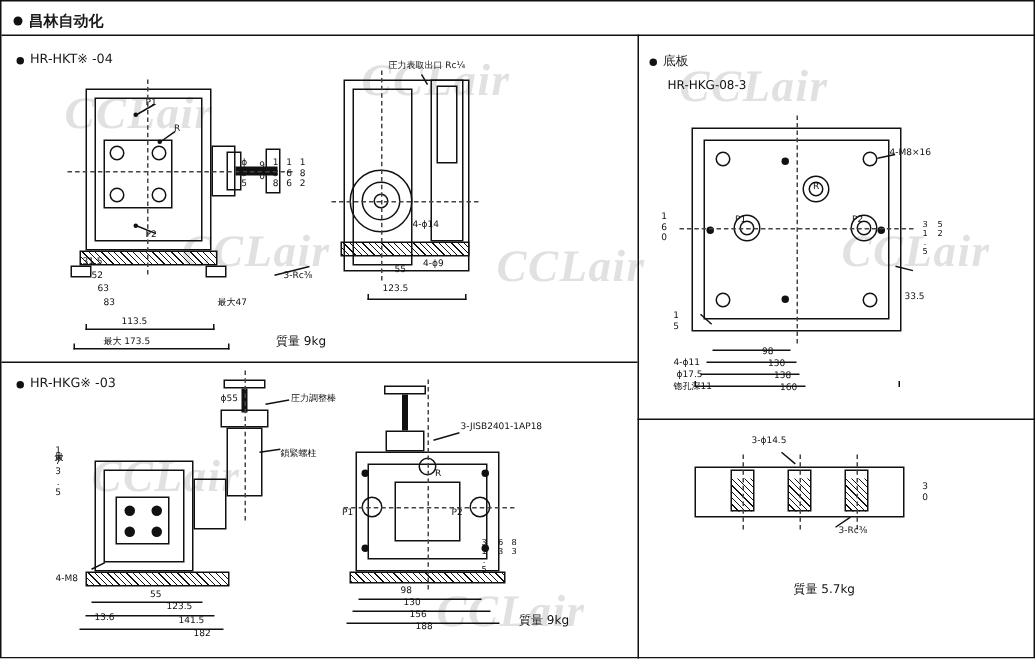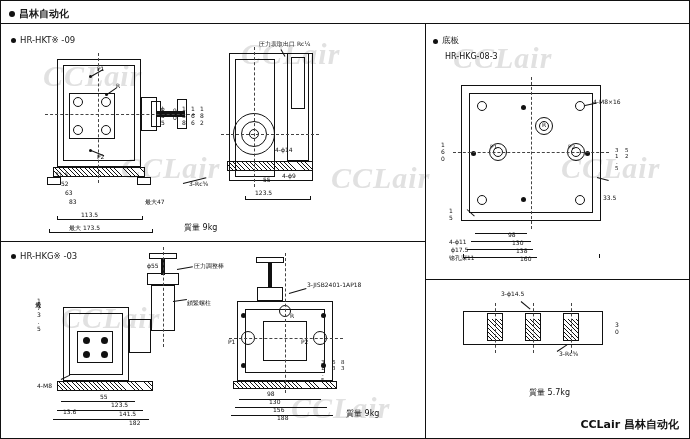--- a/index.html
+++ b/index.html
@@ -66,21 +66,21 @@
   <div class="line hl abs" style="left:0px;top:22px;width:690px;"></div>
 
   <div class="line vl abs" style="left:424px;top:22px;height:417px;"></div>
 
   <div class="line hl abs" style="left:0px;top:240px;width:424px;"></div>
 
   <div class="line hl abs" style="left:424px;top:278px;width:266px;"></div>
 
   <div class="abs sub" style="left:10px;top:34px;">
     <span class="bullet"></span>
-    <span>HR-HKT※ -09</span>
+    <span>HR-HKT※ -04</span>
   </div>
 
   <div class="thin2" style="left:56px;top:58px;width:84px;height:108px;"></div>
   <div class="thin" style="left:62px;top:64px;width:72px;height:96px;"></div>
   <div class="thin" style="left:68px;top:92px;width:46px;height:46px;"></div>
   <div class="circ" style="left:72px;top:96px;width:10px;height:10px;"></div>
   <div class="circ" style="left:100px;top:96px;width:10px;height:10px;"></div>
   <div class="circ" style="left:72px;top:124px;width:10px;height:10px;"></div>
   <div class="circ" style="left:100px;top:124px;width:10px;height:10px;"></div>
   <div class="thin2" style="left:52px;top:166px;width:92px;height:10px;"></div>
@@ -288,15 +288,14 @@
   <div class="centerlinev" style="left:532px;top:302px;height:50px;"></div>
   <div class="centerlinev" style="left:570px;top:302px;height:50px;"></div>
   <div class="lead" style="left:520px;top:300px;width:12px;transform:rotate(40deg);"></div>
   <div class="lead" style="left:556px;top:350px;width:12px;transform:rotate(-34deg);"></div>
 
   <div class="abs txt s6" style="left:500px;top:290px;">3-ϕ14.5</div>
   <div class="abs txt s6 vert" style="left:612px;top:320px;">30</div>
   <div class="abs txt s6" style="left:558px;top:350px;">3-Rc⅜</div>
   <div class="abs txt s8" style="left:528px;top:388px;">質量 5.7kg</div>
 
-  <div class="footer">CCLair 昌林自动化</div>
 
 </div>
 
 </body></html>

